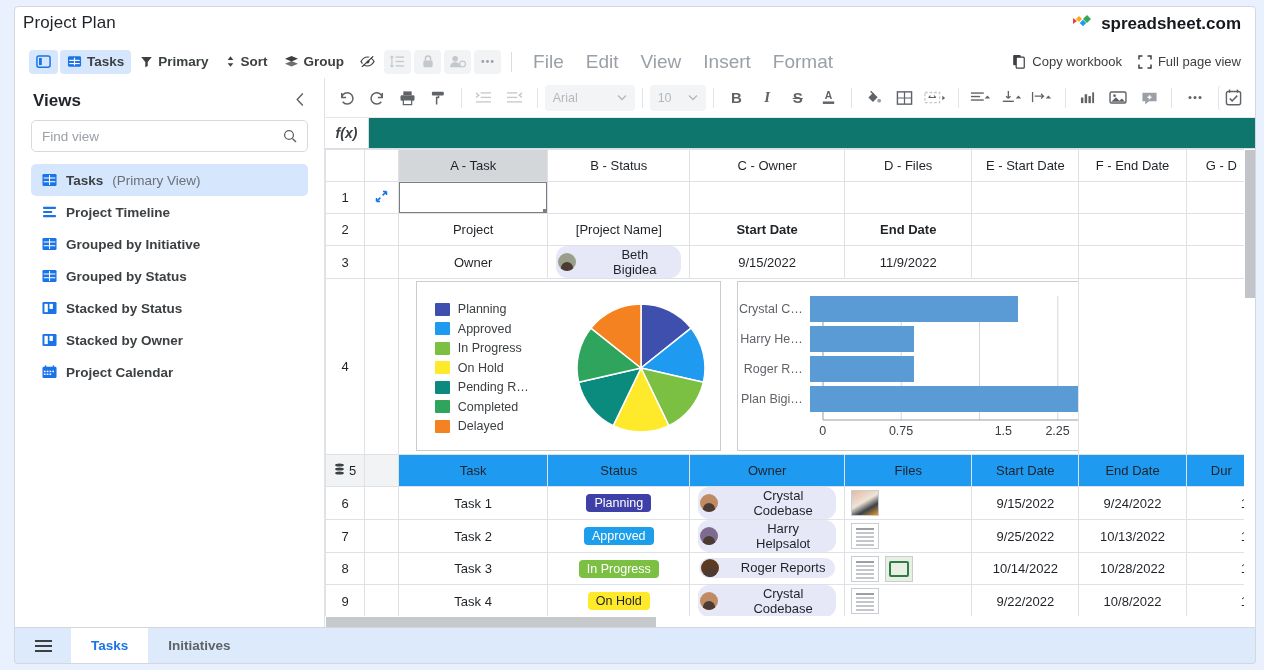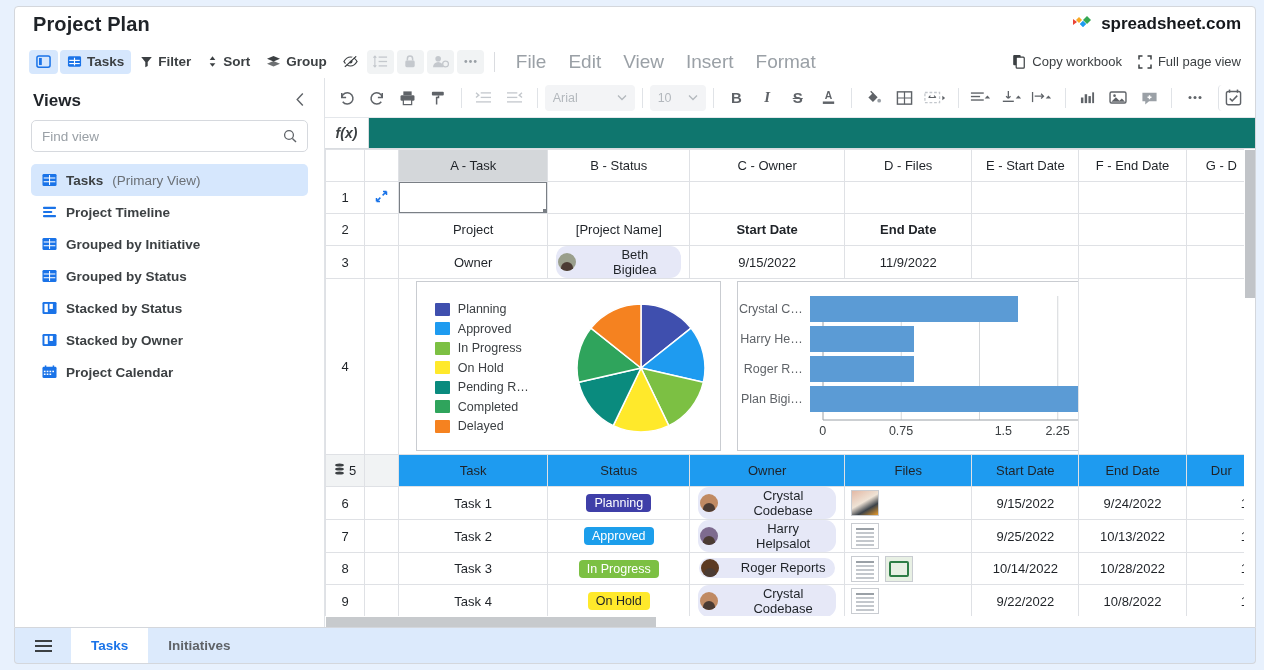--- a/index.html
+++ b/index.html
@@ -17,26 +17,26 @@
     width: 1242px; height: 622px;
     background: #fff; border: 1px solid #d4d7dc;
     border-radius: 4px 4px 0 0; overflow: hidden;
   }
 
   
   .titlebar {
     position: absolute; left: 0; top: 0; width: 1242px; height: 38px;
   }
   .doc-title {
-    position: absolute; left: 18px; top: 6px;
-    font-size: 20px; color: #1f2328; letter-spacing: .1px; font-weight: bold;
+    position: absolute; left: 8px; top: 6px;
+    font-size: 17px; color: #1f2328; letter-spacing: .1px;
   }
   .brand {
     position: absolute; right: 16px; top: 7px;
-    display: flex; align-items: center; gap: 7px;
+    display: flex; align-items: flex-start; gap: 7px;
   }
   .brand-text { font-size: 17px; font-weight: bold; color: #15181c; }
 
   
   .viewbar {
     position: absolute; left: 0; top: 38px; width: 1242px; height: 33px;
     display: flex; align-items: center;
   }
   .vb-btn {
     display: flex; align-items: center; gap: 5px;
@@ -317,21 +317,21 @@
         <rect x="2.4" y="6.2" width="11.2" height="1.2" fill="#fff"></rect>
         <rect x="2.4" y="9.6" width="11.2" height="1.2" fill="#fff"></rect>
         <rect x="7.4" y="4" width="1.2" height="8.2" fill="#fff"></rect>
       </svg>
       <span>Tasks</span>
     </div>
     <div class="vb-btn">
       <svg width="13" height="13" viewBox="0 0 16 16">
         <path d="M1.5 2.5h13l-5 6v5l-3 1.5v-6.5z" fill="#3c4043"></path>
       </svg>
-      <span>Filter</span>
+      <span>Primary</span>
     </div>
     <div class="vb-btn">
       <svg width="11" height="13" viewBox="0 0 12 16">
         <path d="M6 1.5 L9.5 6 H2.5 Z" fill="#3c4043"></path>
         <path d="M6 14.5 L2.5 10 H9.5 Z" fill="#3c4043"></path>
       </svg>
       <span>Sort</span>
     </div>
     <div class="vb-btn">
       <svg width="15" height="13" viewBox="0 0 16 14">

